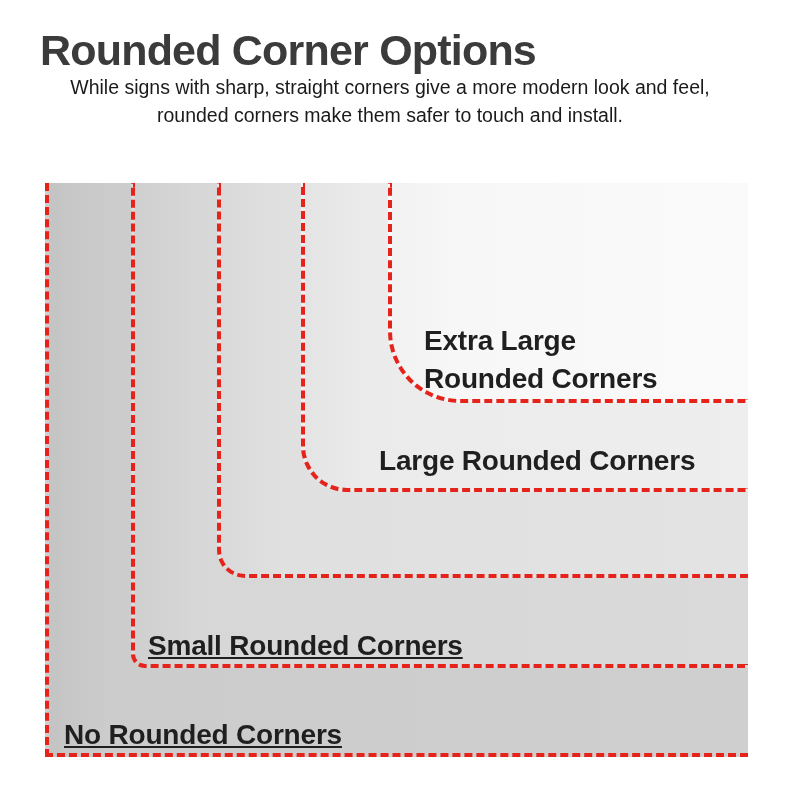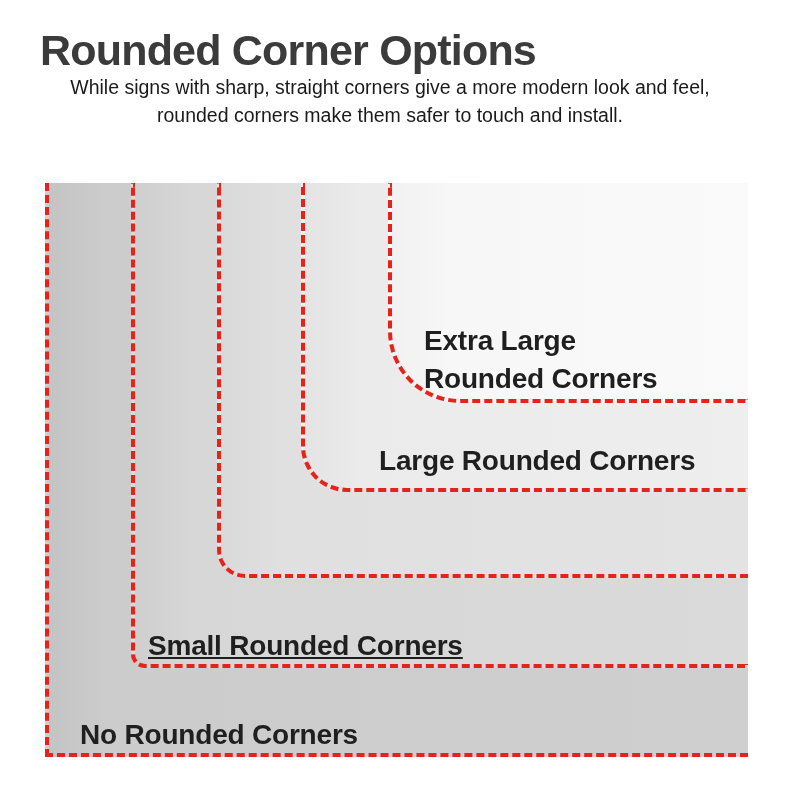--- a/index.html
+++ b/index.html
@@ -118,21 +118,21 @@
     font-size: 28px;
     line-height: 1.35;
     letter-spacing: -0.2px;
     white-space: pre-line;
     z-index: 10;
   }
   .label-xlarge  { left: 424px; top: 322px; }
   .label-large   { left: 349px; top: 442px; margin-left: 30px; }
   .label-medium  { left: 234px; top: 537px; }
   .label-small   { left: 148px; top: 627px; text-decoration: underline; }
-  .label-none    { left: 80px;  top: 716px; }
+  .label-none    { left: 64px;  top: 716px; text-decoration: underline; }
 </style>
 </head>
 <body>
 
 <div class="header">
   <h1 class="page-title">Rounded Corner Options</h1>
   <p class="page-subtitle">While signs with sharp, straight corners give a more modern look and feel, rounded corners make them safer to touch and install.</p>
 </div>
 
 <div class="diagram">

